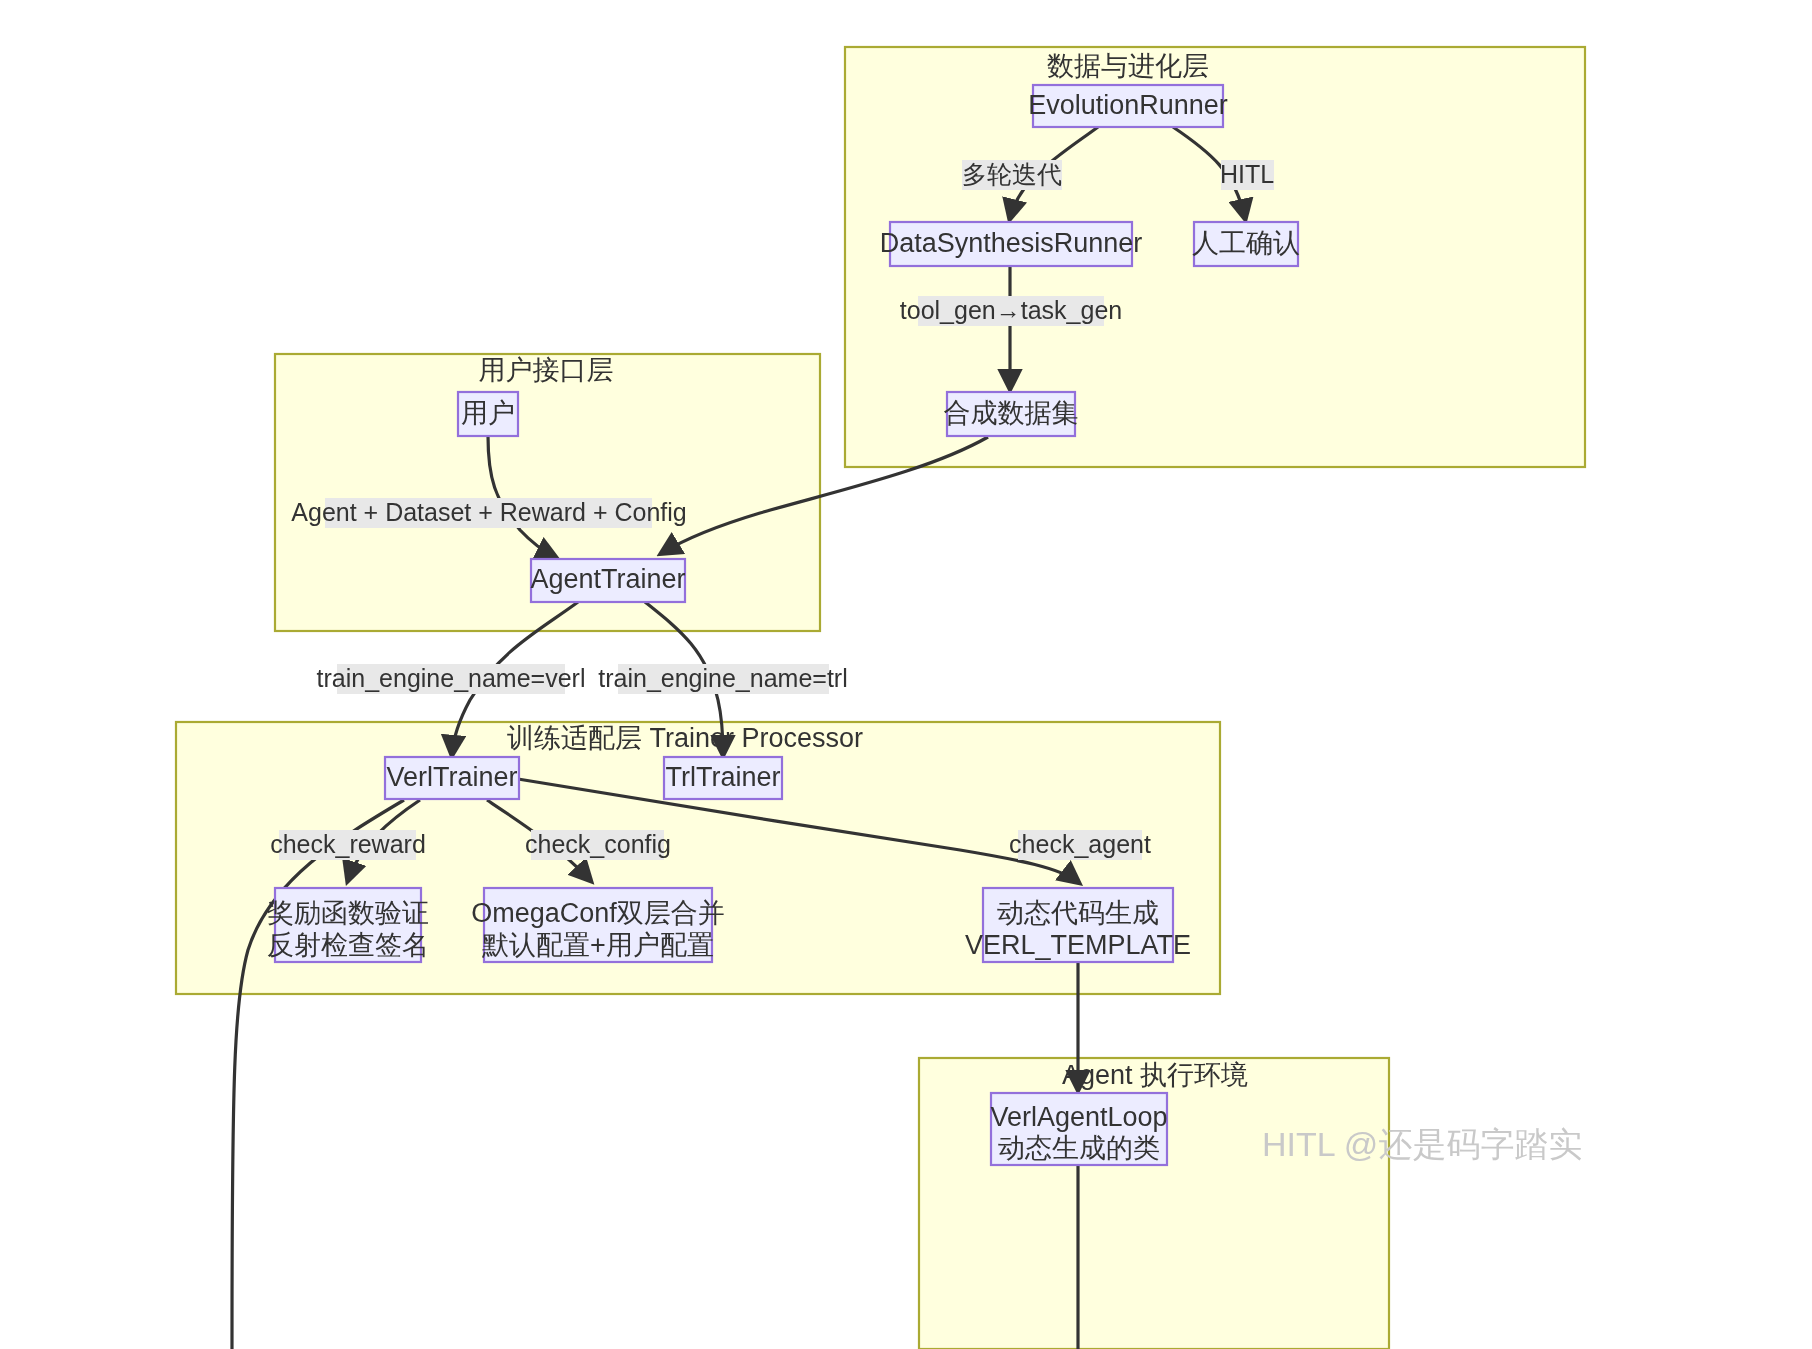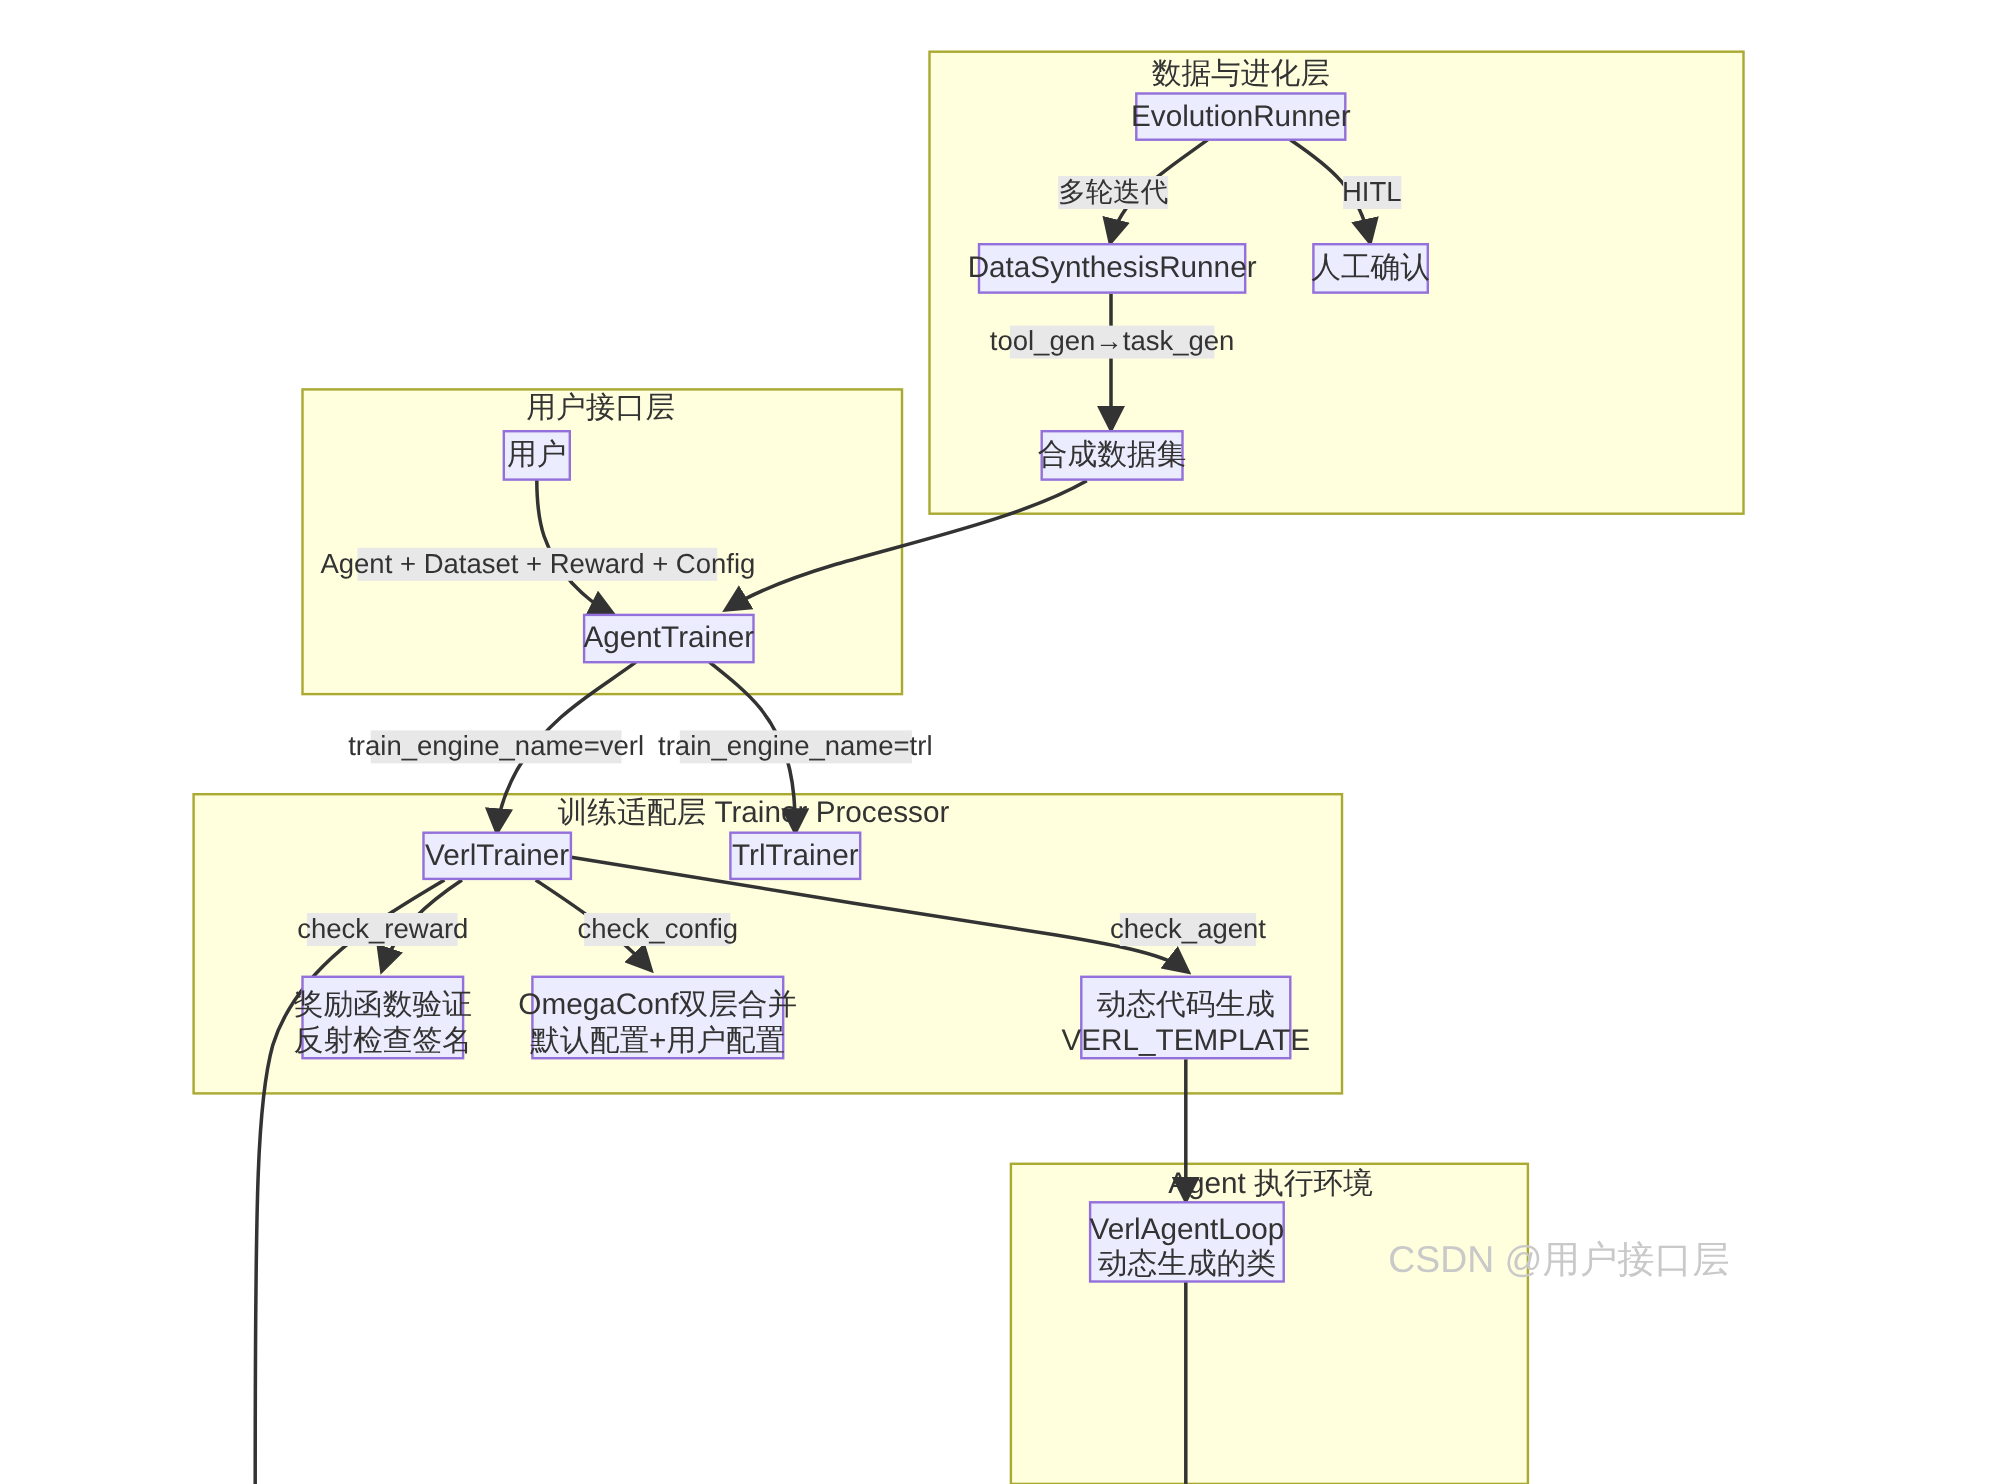--- a/index.html
+++ b/index.html
@@ -229,13 +229,13 @@
     <text class="edge-label-text" x="598" y="846">check_config</text>
   </g>
 
   <g>
     <rect class="edge-label-bg" x="1018" y="830" width="124" height="30"></rect>
     <text class="edge-label-text" x="1080" y="846">check_agent</text>
   </g>
 
 </svg>
 
-<div class="watermark" style="left:1262px; top:1122px;">CSDN @用户接口层</div>
+<div class="watermark" style="left:1262px; top:1122px;">HITL @还是码字踏实</div>
 
 </body></html>

